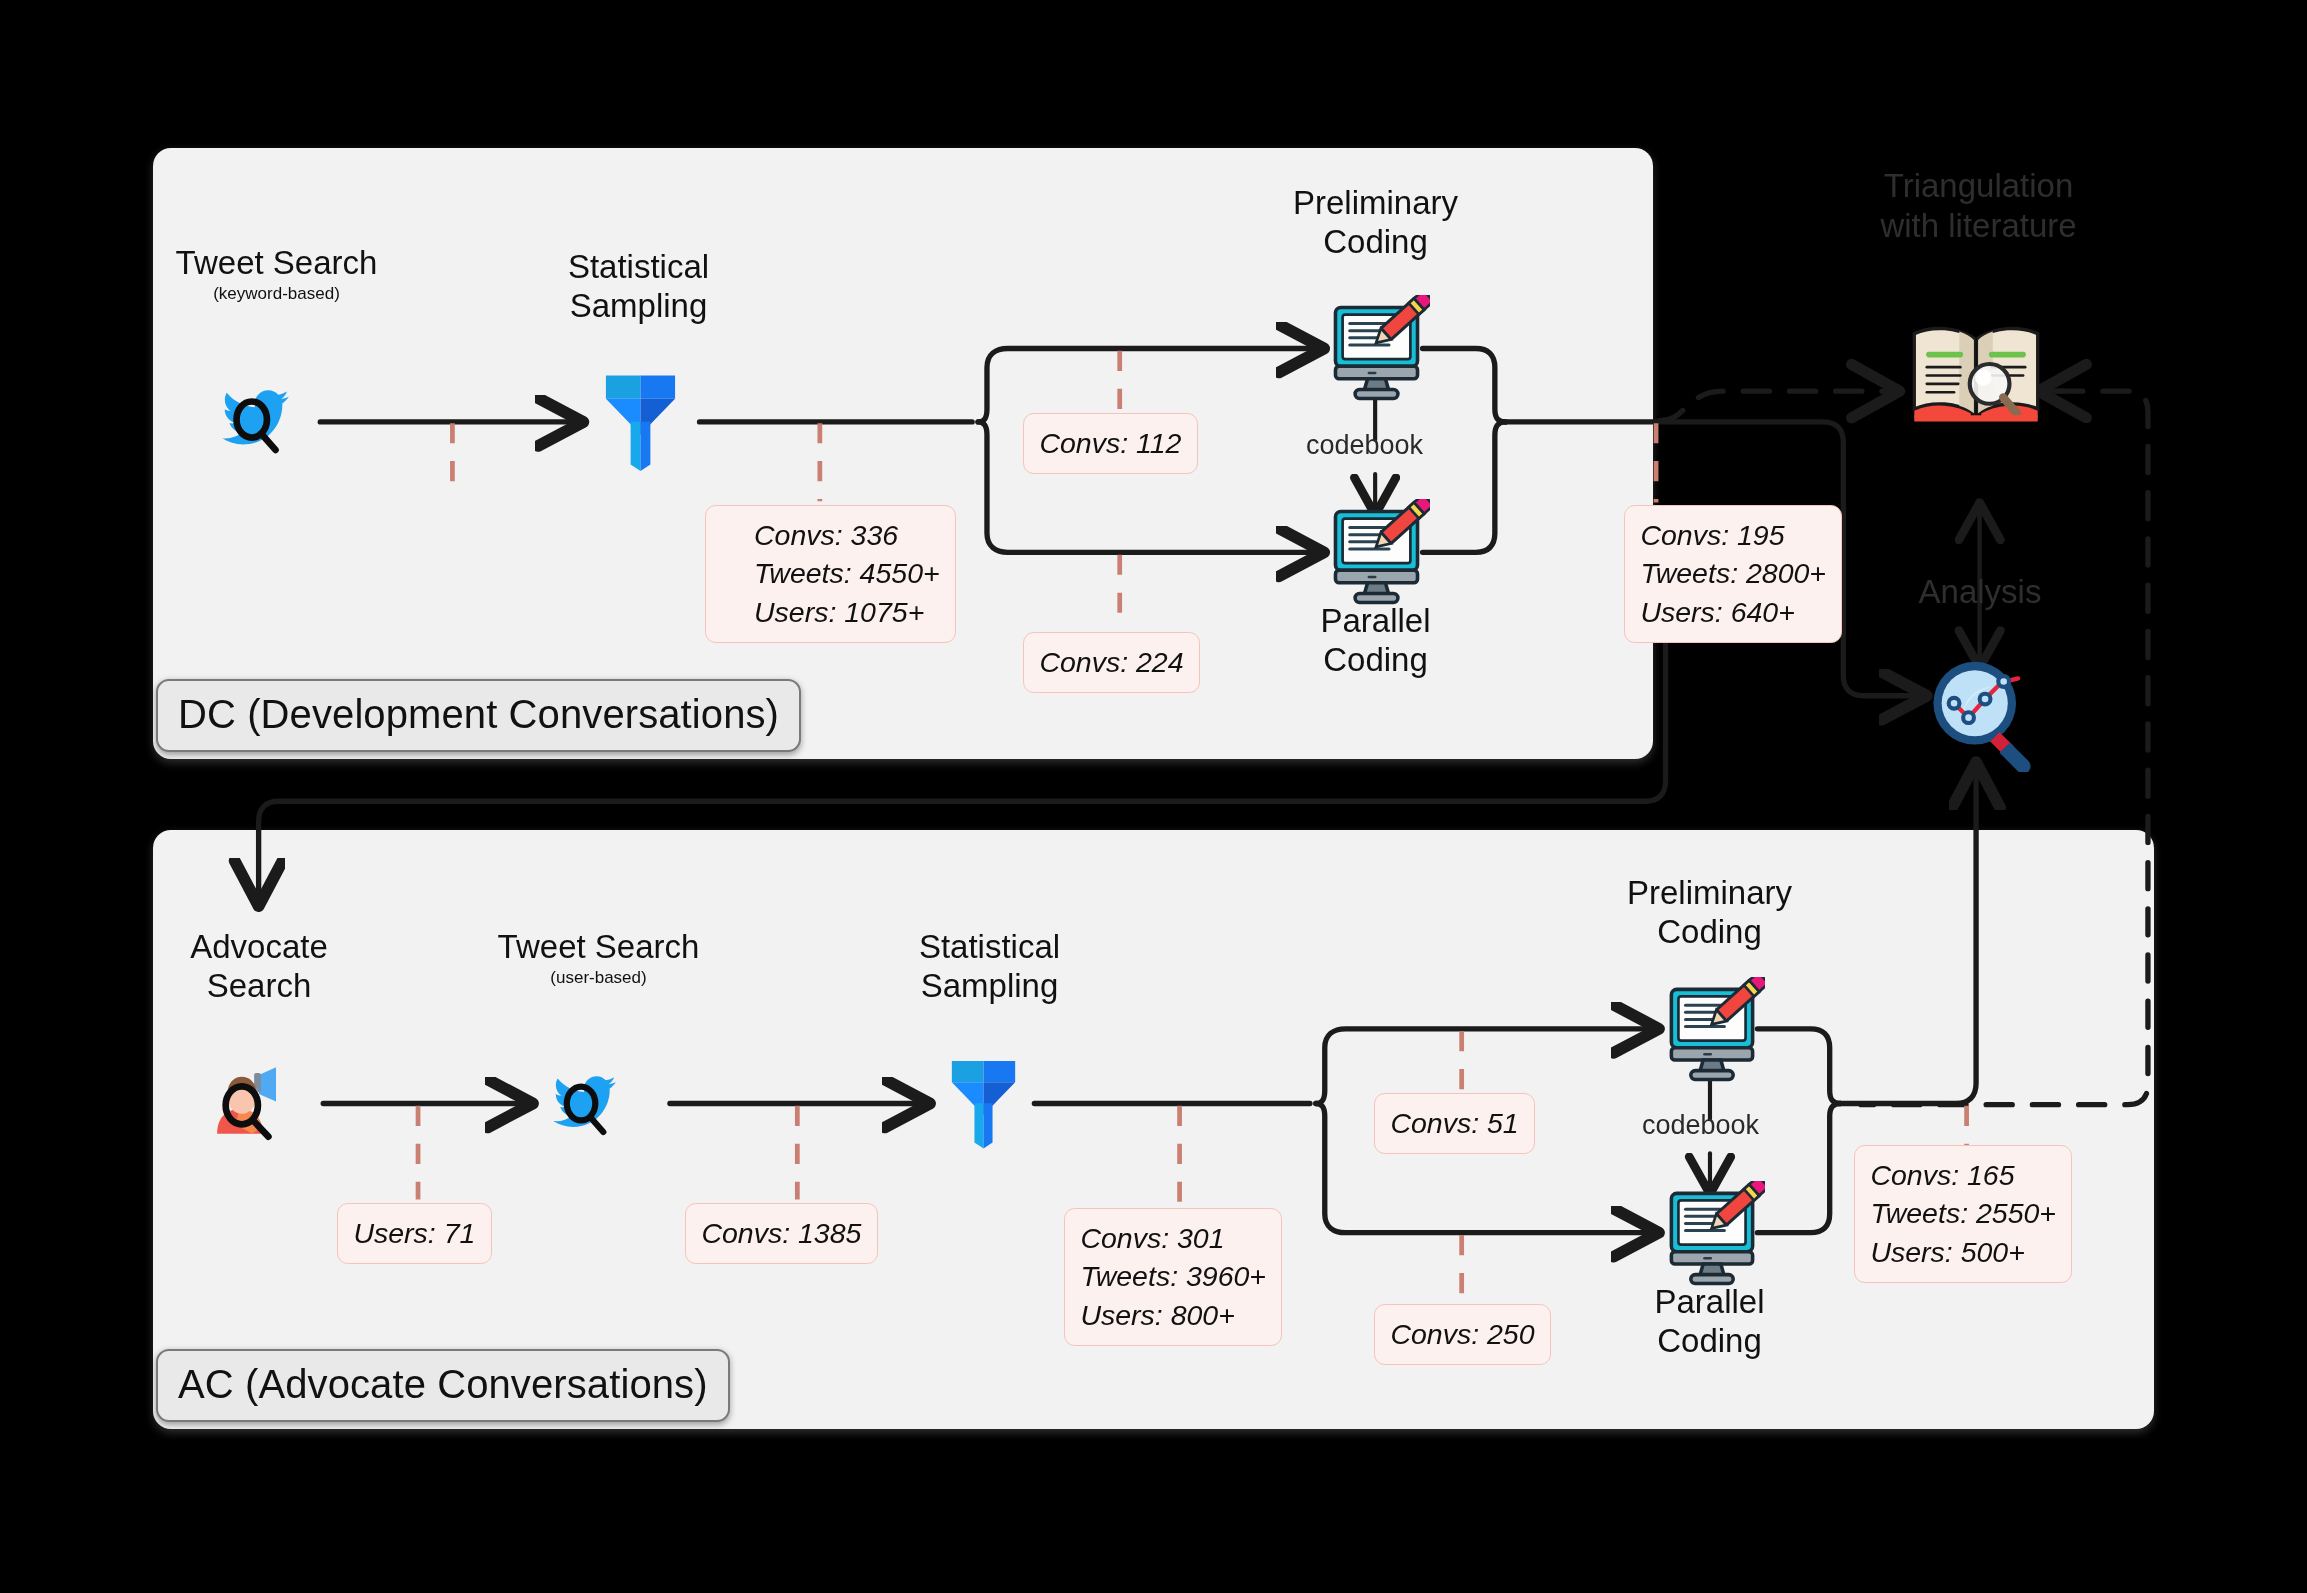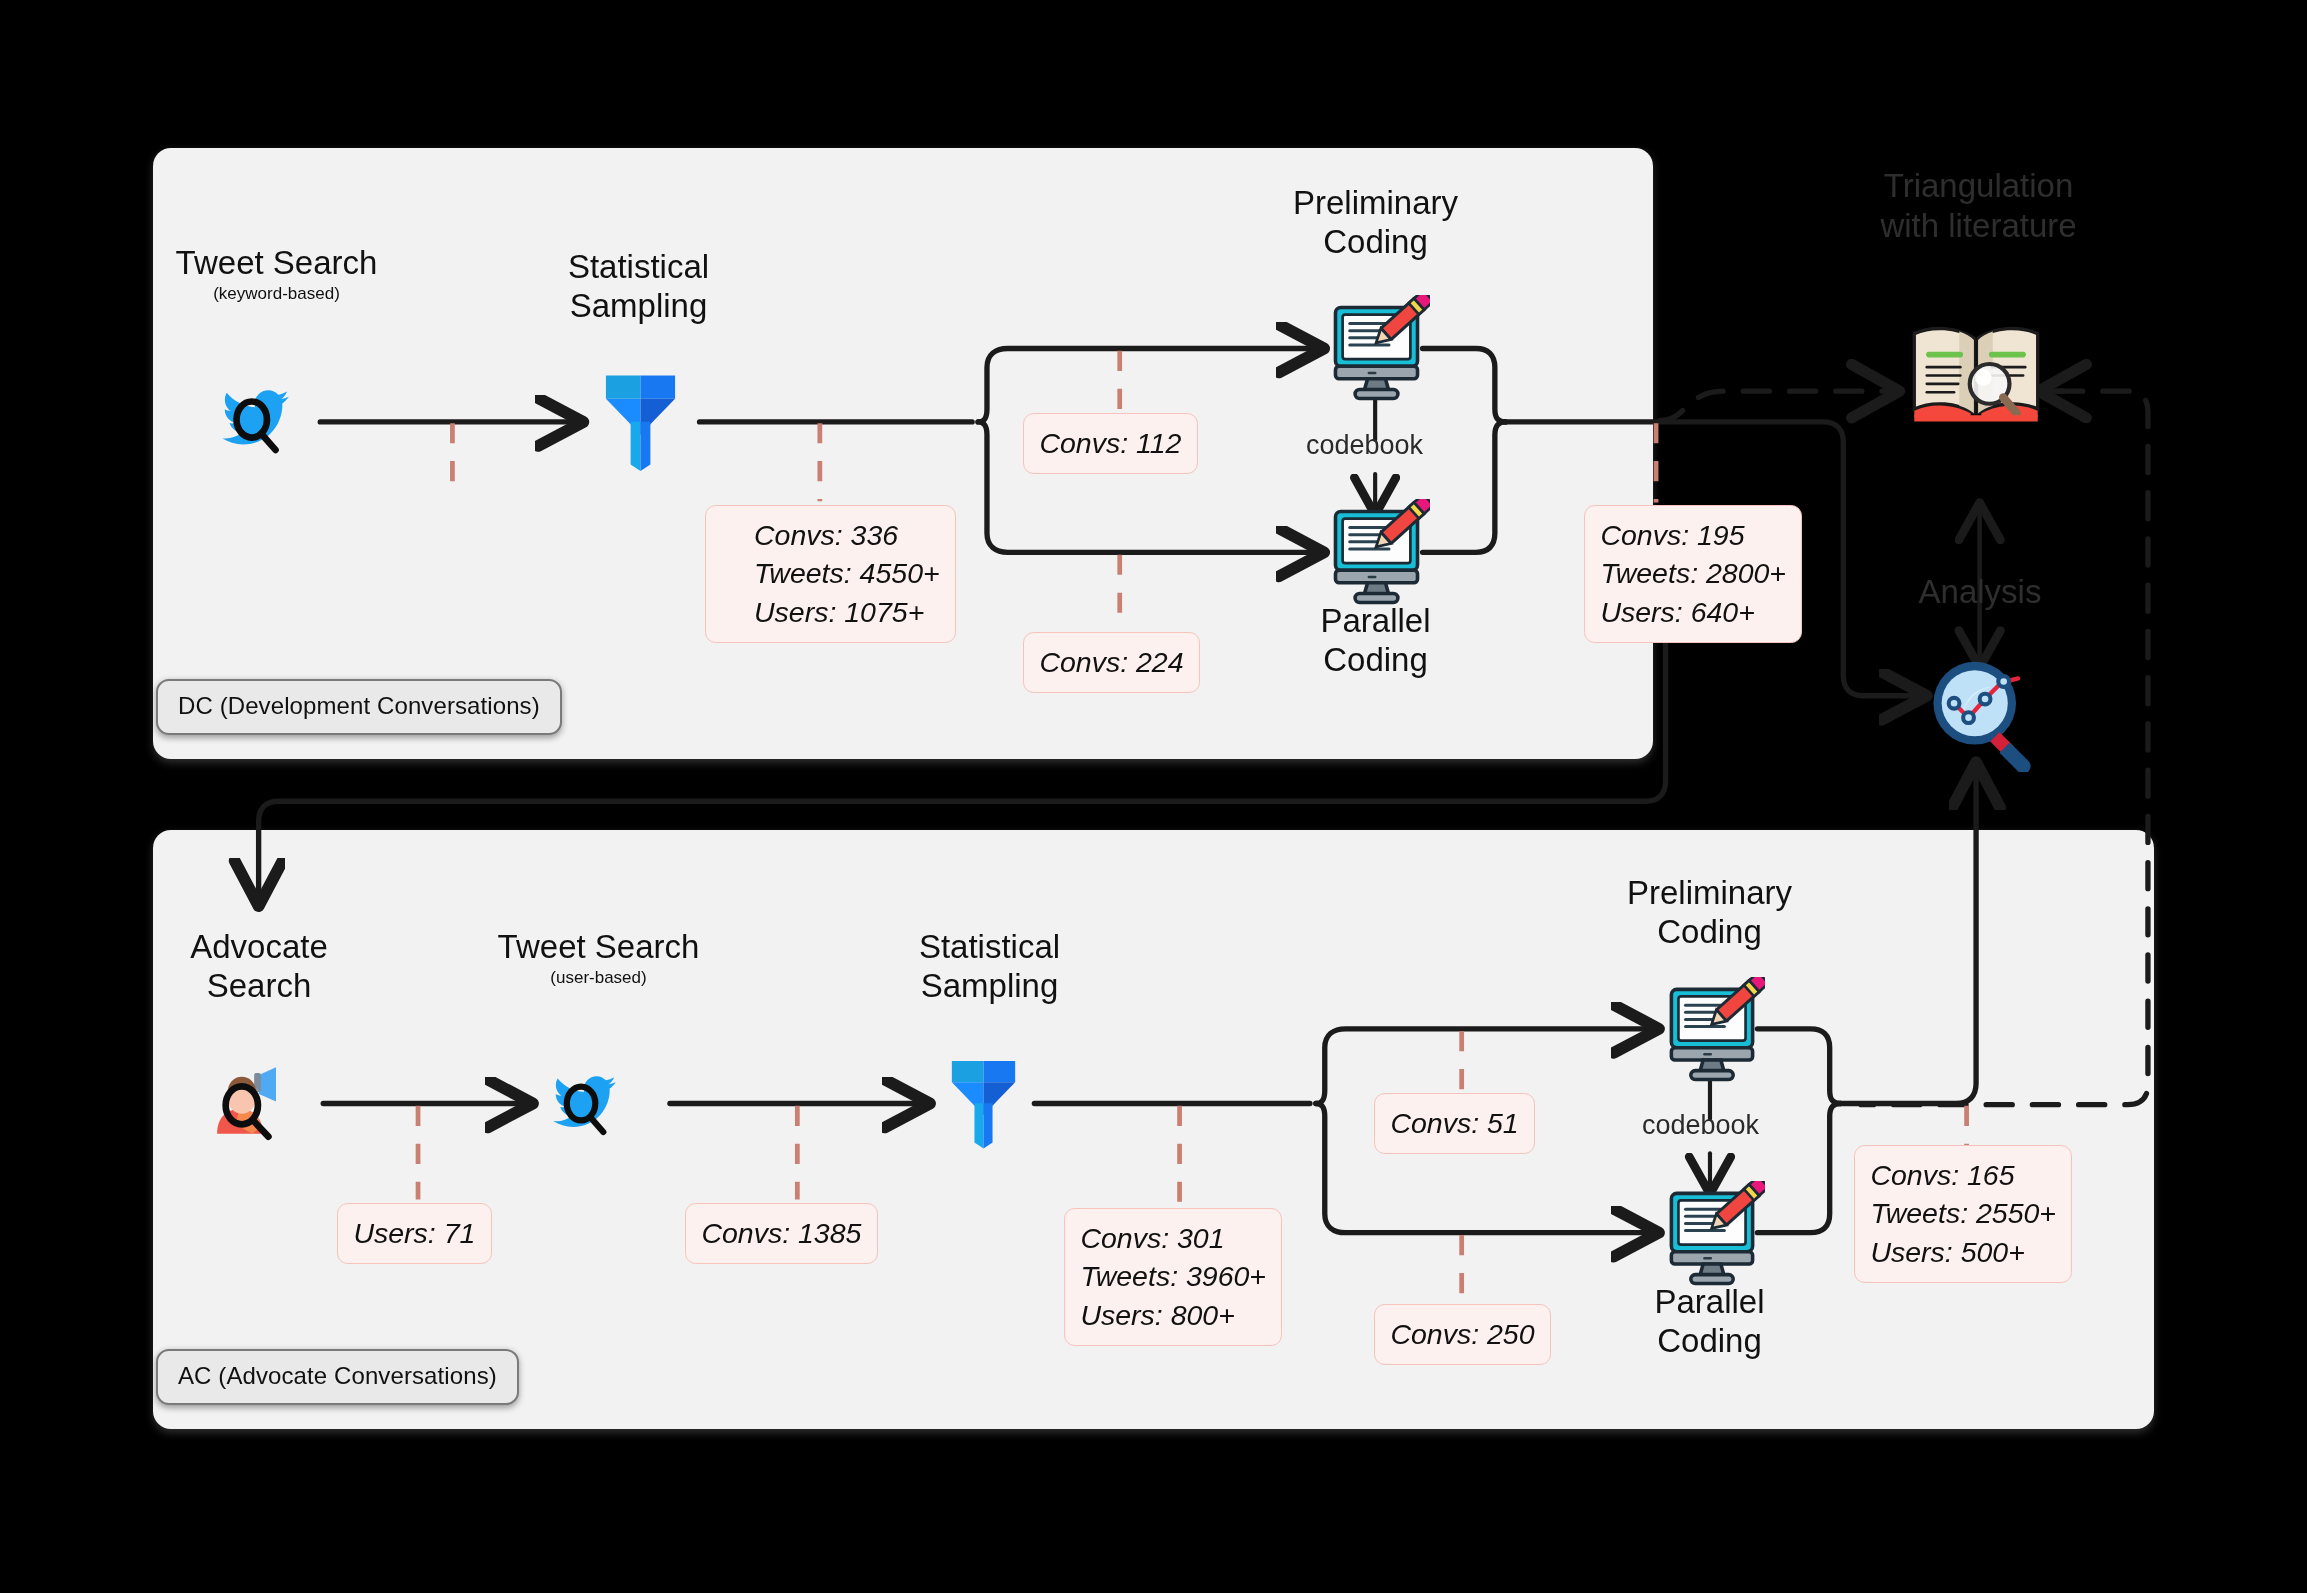--- a/index.html
+++ b/index.html
@@ -21,21 +21,21 @@
   #panel-dc{left:153px;top:148px;width:1500px;height:611px;}
   #panel-ac{left:153px;top:830px;width:2001px;height:599px;}
 
   .panel-tag{
     position:absolute;
     background:#E9E9E9;
     border:2.4px solid #7a7a7a;
     border-radius:13px;
     padding:10.7px 20px 13px 20px;
     color:#111;
-    font-size:24px;
+    font-size:40px;
     letter-spacing:0.1px;
     white-space:nowrap;
     box-shadow:0 2.4px 6px rgba(0,0,0,.35);
   }
   #tag-dc{left:156px;top:679px;}
   #tag-ac{left:156px;top:1349px;}
 
   .step-title{
     position:absolute;
     color:#111;
@@ -309,21 +309,21 @@
     <div>Convs: 336</div>
     <div>Tweets: 4550+</div>
     <div>Users: 1075+</div>
   </div>
   <div class="databox" style="left:1023px;top:413px;">
     <div>Convs: 112</div>
   </div>
   <div class="databox" style="left:1023px;top:632px;">
     <div>Convs: 224</div>
   </div>
-  <div class="databox" style="left:1584px;top:505px;">
+  <div class="databox" style="left:1624px;top:505px;">
     <div>Convs: 195</div>
     <div>Tweets: 2800+</div>
     <div>Users: 640+</div>
   </div>
 
   <div class="panel-tag" id="tag-dc">DC (Development Conversations)</div>
 
   <div class="step-title" style="left:170px;top:928px;width:178px;">
     <span>Advocate</span><br>
     <span>Search</span>

